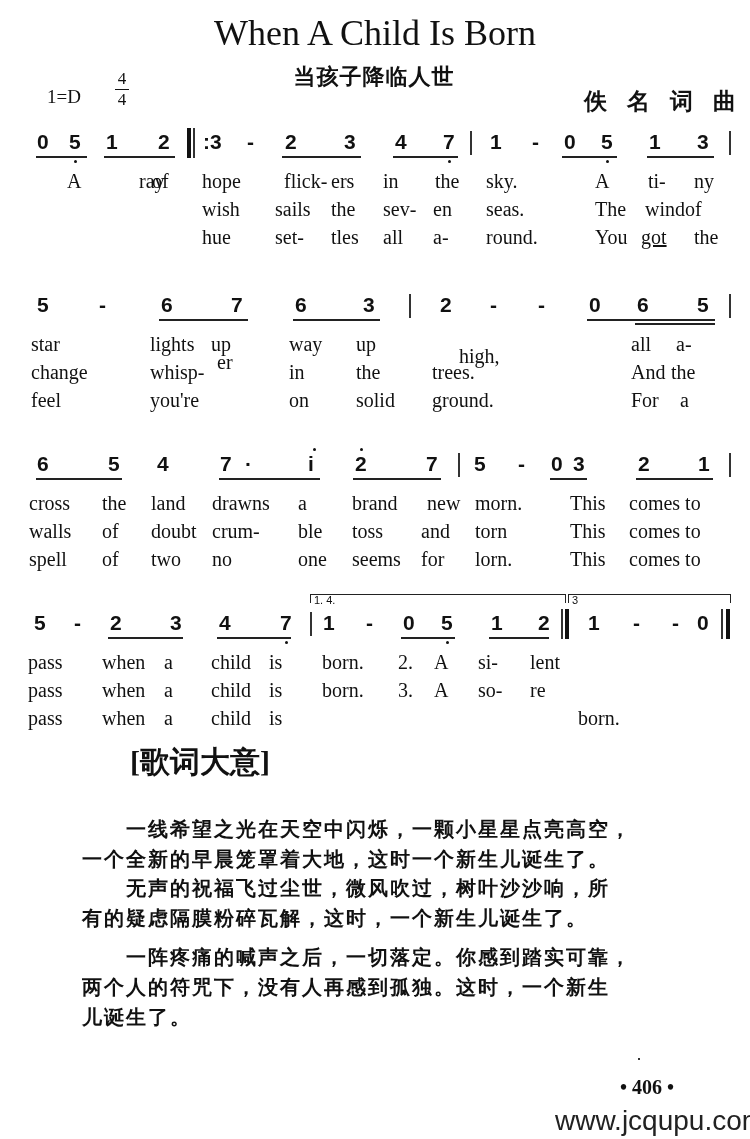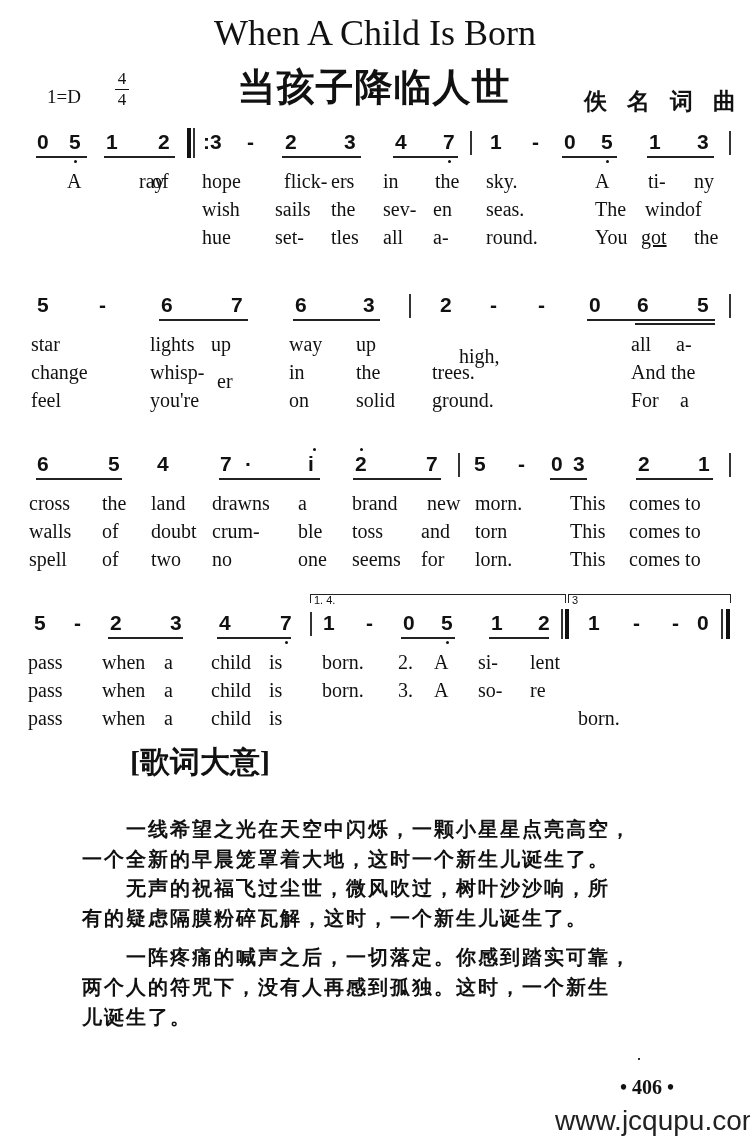--- a/index.html
+++ b/index.html
@@ -1,21 +1,21 @@
 <!DOCTYPE html>
 <html><head>
 <meta charset="utf-8">
 <style>
   html, body { margin: 0; padding: 0; background: #ffffff; }
   body { width: 750px; height: 1139px; position: relative; overflow: hidden; color: #111; }
   .serif { font-family: "Liberation Serif", "DejaVu Serif", serif; }
   .sans  { font-family: "Liberation Sans", "DejaVu Sans", sans-serif; }
   .abs { position: absolute; white-space: nowrap; }
   .title-en { left: 0; width: 750px; top: 12px; text-align: center; font-size: 36px; }
-  .title-cn { left: 0; width: 748px; top: 62px; text-align: center; font-size: 38px; font-weight: bold; letter-spacing: 1px; }
+  .title-cn { left: 0; width: 748px; top: 62px; text-align: center; font-size: 22px; font-weight: bold; letter-spacing: 1px; }
   .key { left: 47px; top: 86px; font-size: 19px; }
   .meter { left: 115px; top: 70px; font-size: 17px; text-align: center; width: 14px; line-height: 18px; }
   .meter .bar { display:block; height: 1px; background: #111; margin: 1px 0; }
   .credit { left: 584px; top: 86px; font-size: 23px; font-weight: bold; letter-spacing: 20px; }
   .note { font-family: "Liberation Sans", "DejaVu Sans", sans-serif; font-weight: bold; font-size: 21px; line-height: 24px; }
   .lyric { font-family: "Liberation Serif", "DejaVu Serif", serif; font-size: 20px; line-height: 22px; }
   .uline { position: absolute; height: 2px; background: #222; }
   .bar { position: absolute; width: 2px; background: #333; }
   .bar.thick { width: 4px; background: #111; }
   .dot { position: absolute; width: 3px; height: 3px; border-radius: 50%; background: #111; }
@@ -122,21 +122,21 @@
     <div class="abs lyric" style="left: 31px; top: 333px;">star</div>
     <div class="abs lyric" style="left: 150px; top: 333px;">lights</div>
     <div class="abs lyric" style="left: 211px; top: 333px;">up</div>
     <div class="abs lyric" style="left: 289px; top: 333px;">way</div>
     <div class="abs lyric" style="left: 356px; top: 333px;">up</div>
     <div class="abs lyric" style="left: 432px; top: 345px; margin-left: 27px;">high,</div>
     <div class="abs lyric" style="left: 631px; top: 333px;">all</div>
     <div class="abs lyric" style="left: 676px; top: 333px;">a-</div>
     <div class="abs lyric" style="left: 31px; top: 361px;">change</div>
     <div class="abs lyric" style="left: 150px; top: 361px;">whisp-</div>
-    <div class="abs lyric" style="left: 217px; top: 370px;">er</div>
+    <div class="abs lyric" style="left: 217px; top: 351px;">er</div>
     <div class="abs lyric" style="left: 289px; top: 361px;">in</div>
     <div class="abs lyric" style="left: 356px; top: 361px;">the</div>
     <div class="abs lyric" style="left: 432px; top: 361px;">trees.</div>
     <div class="abs lyric" style="left: 631px; top: 361px;">And</div>
     <div class="abs lyric" style="left: 671px; top: 361px;">the</div>
     <div class="abs lyric" style="left: 31px; top: 389px;">feel</div>
     <div class="abs lyric" style="left: 150px; top: 389px;">you're</div>
     <div class="abs lyric" style="left: 289px; top: 389px;">on</div>
     <div class="abs lyric" style="left: 356px; top: 389px;">solid</div>
     <div class="abs lyric" style="left: 432px; top: 389px;">ground.</div>

